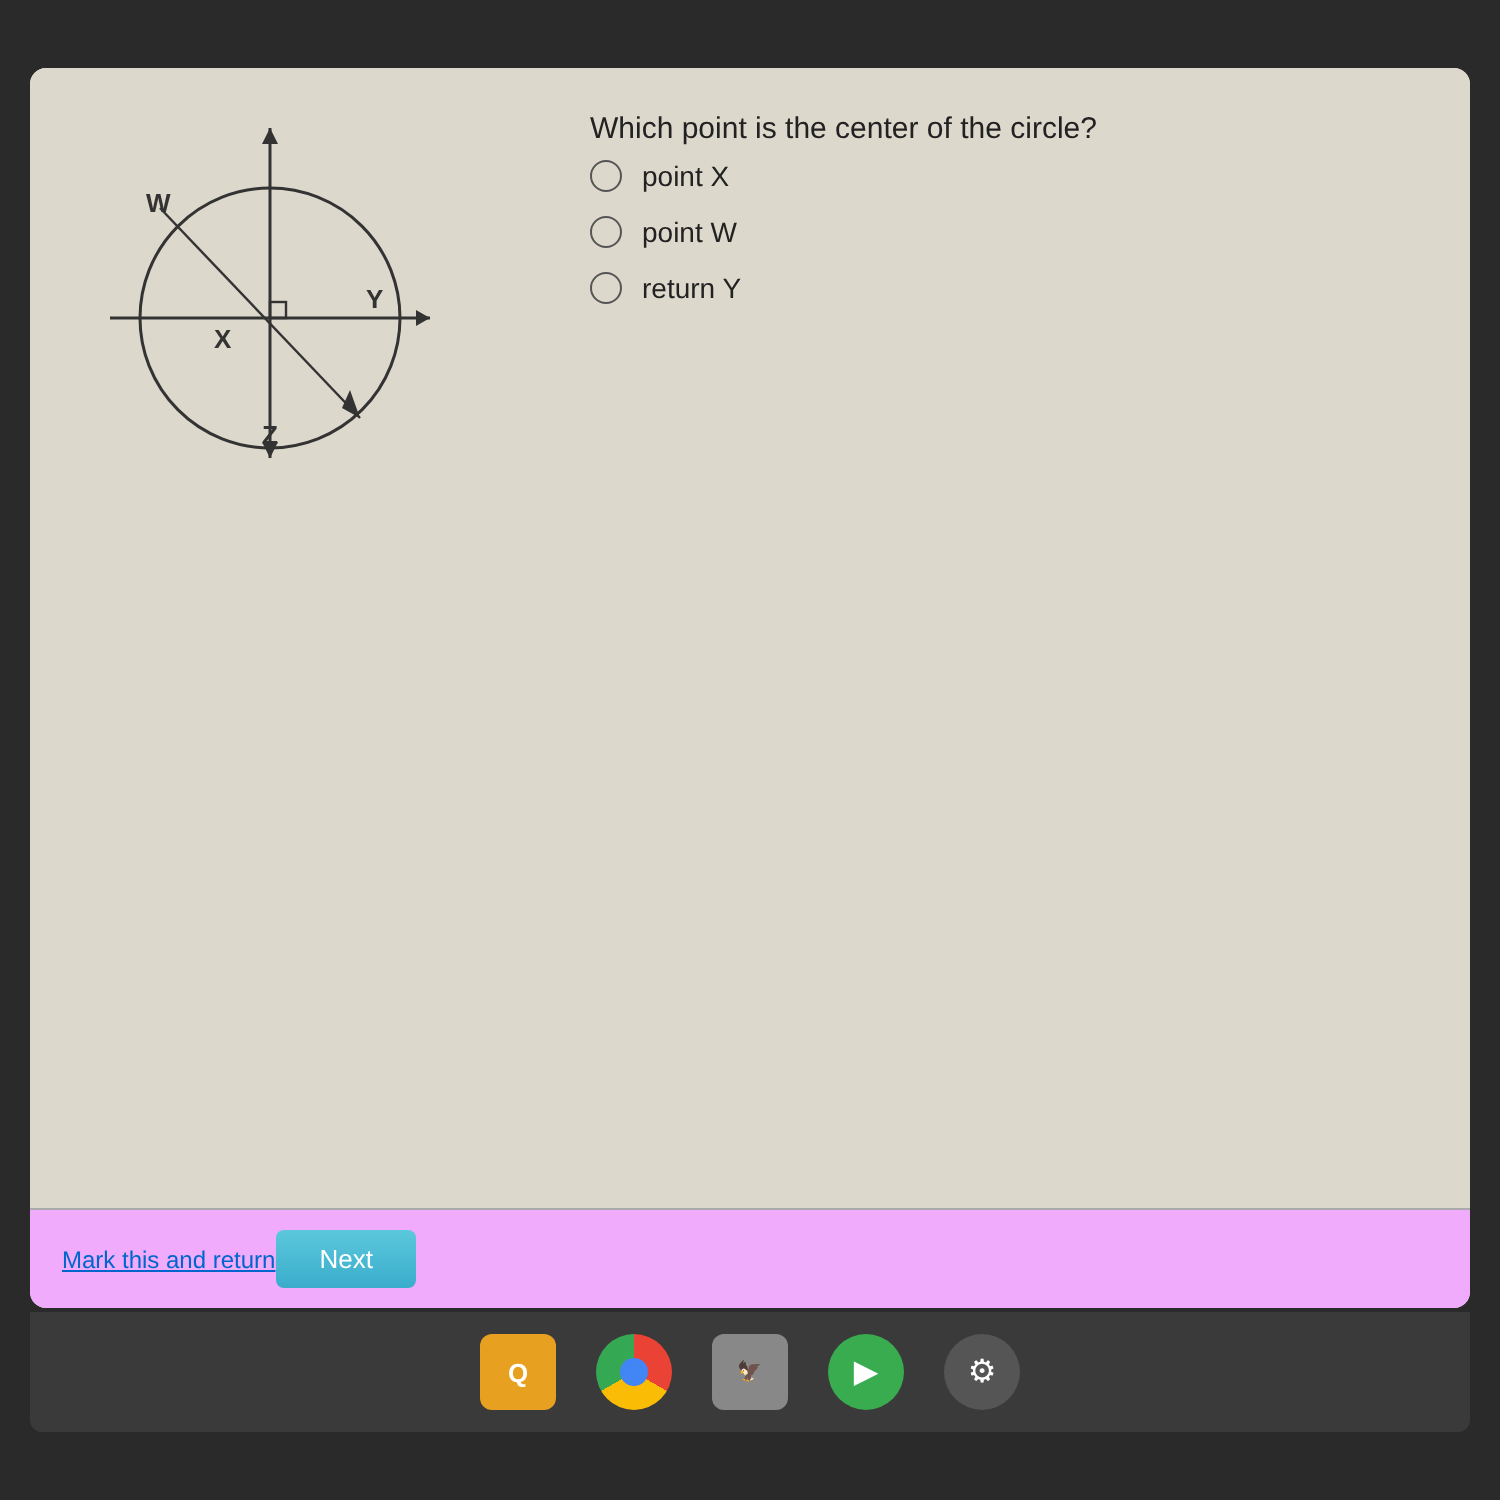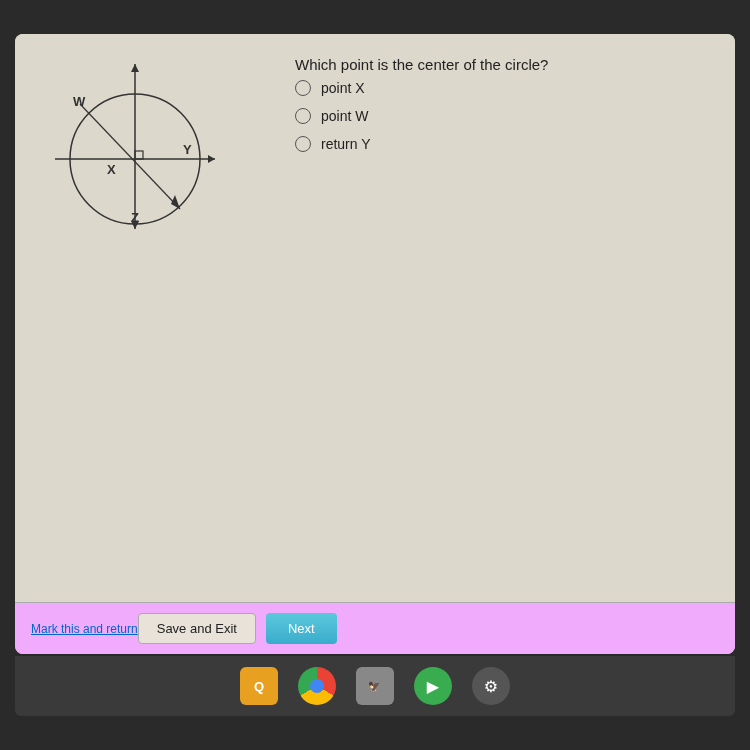--- a/index.html
+++ b/index.html
@@ -271,21 +271,20 @@
           <span class="option-label">return Y</span>
         </div>
       </div>
       <div class="content-spacer"></div>
     </div>
   </div>
 
   <div class="bottom-bar">
     <a class="mark-link">Mark this and return</a>
     <div class="bottom-buttons">
-      <button class="btn-save">Save and Exit</button>
       <button class="btn-next">Next</button>
     </div>
   </div>
 </div>
 
 <div class="taskbar">
 
   <div class="taskbar-icon orange" style="border-radius:6px; font-size:13px; color:white; font-weight:bold;">Q</div>
 
   <div class="taskbar-icon" style="background: conic-gradient(#ea4335 0deg 120deg, #fbbc05 120deg 240deg, #34a853 240deg 360deg); border-radius:50%; position:relative; overflow:hidden;">

